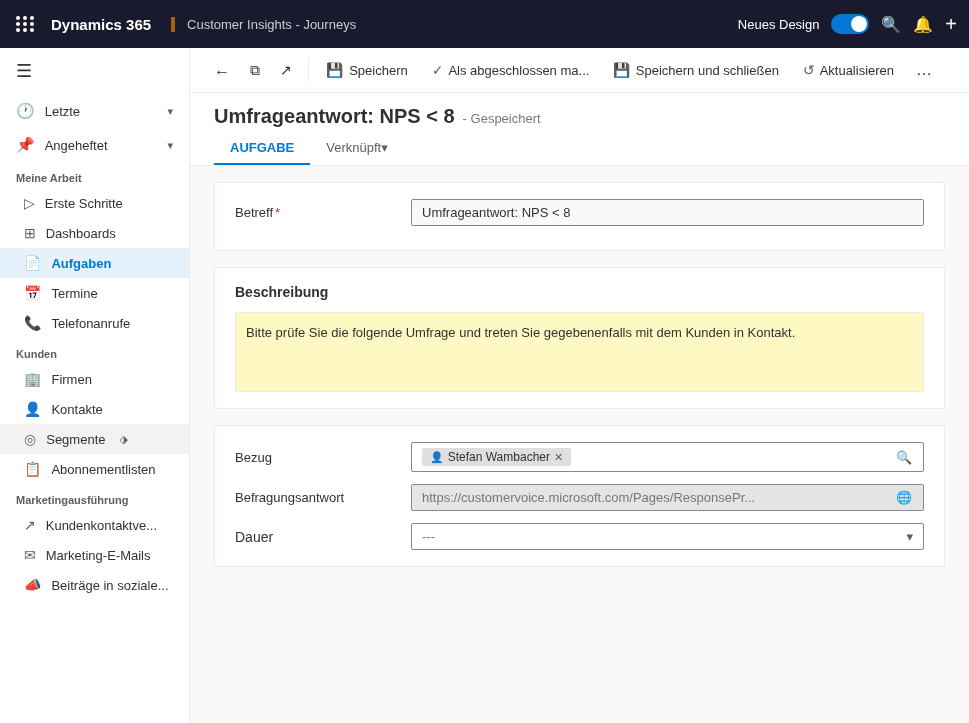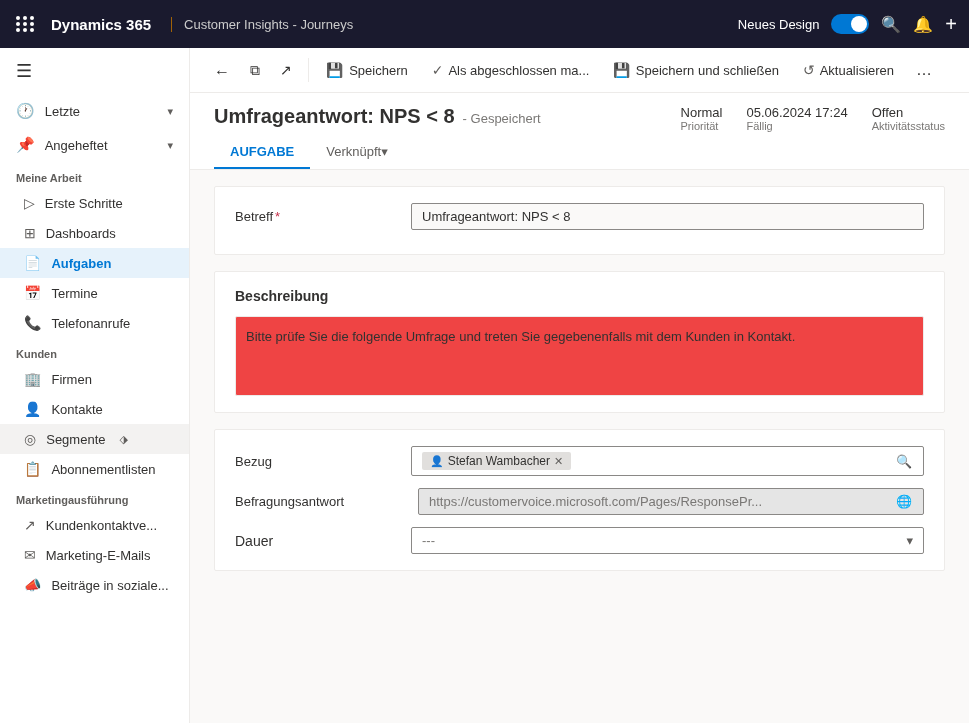--- a/index.html
+++ b/index.html
@@ -32,21 +32,21 @@
 
     .nav-title {
       color: white;
       font-size: 15px;
       font-weight: 600;
       margin-right: 4px;
     }
     .nav-app-name {
       color: #ccc;
       font-size: 13px;
-      border-left: 1px solid #a16207;
+      border-left: 4px solid #a16207;
       padding-left: 12px;
       margin-left: 4px;
     }
     .nav-spacer { flex: 1; }
     .nav-right {
       display: flex;
       align-items: center;
       gap: 12px;
       color: white;
     }
@@ -270,21 +270,21 @@
       outline: none;
     }
 
     .description-card { }
     .description-text {
       font-size: 13px;
       color: #323130;
       line-height: 1.5;
       min-height: 80px;
       padding: 10px;
-      background: #ef4444;
+      background: #fef9c3;
       border: 1px solid #edebe9;
       border-radius: 2px;
     }
 
     .related-row {
       display: flex;
       align-items: center;
       gap: 16px;
       margin-bottom: 12px;
     }
@@ -315,21 +315,21 @@
       border-radius: 2px;
       font-size: 12px;
     }
     .related-tag .tag-icon { color: #0078d4; font-size: 11px; }
     .related-tag .tag-close { cursor: pointer; color: #605e5c; font-size: 11px; }
     .related-search-icon { margin-left: auto; color: #605e5c; cursor: pointer; }
 
     .url-row {
       display: flex;
       align-items: center;
-      gap: 23px;
+      gap: 16px;
       margin-bottom: 12px;
     }
     .url-label { width: 160px; font-size: 13px; color: #323130; flex-shrink: 0; }
     .url-value {
       flex: 1;
       border: 1px solid #8a8886;
       border-radius: 2px;
       padding: 5px 10px;
       font-size: 13px;
       color: #797775;
@@ -491,34 +491,20 @@
     </div>
 
     <div class="record-header">
       <div class="record-title-row">
         <div style="flex:1;">
           <div style="display:flex; align-items:baseline; gap:8px;">
             <h1 class="record-title">Umfrageantwort: NPS &lt; 8</h1>
             <span class="record-saved">- Gespeichert</span>
           </div>
         </div>
-        <div class="record-meta">
-          <div class="record-meta-item">
-            <div class="record-meta-value">Normal</div>
-            <div class="record-meta-label">Priorität</div>
-          </div>
-          <div class="record-meta-item">
-            <div class="record-meta-value">05.06.2024 17:24</div>
-            <div class="record-meta-label">Fällig</div>
-          </div>
-          <div class="record-meta-item">
-            <div class="record-meta-value">Offen</div>
-            <div class="record-meta-label">Aktivitätsstatus</div>
-          </div>
-        </div>
       </div>
       <div class="record-tabs">
         <div class="record-tab active">
           <span>AUFGABE</span>
         </div>
         <div class="record-tab">
           <span class="tab-dropdown">
             <span>Verknüpft</span>
             <span> ▾</span>
           </span>

